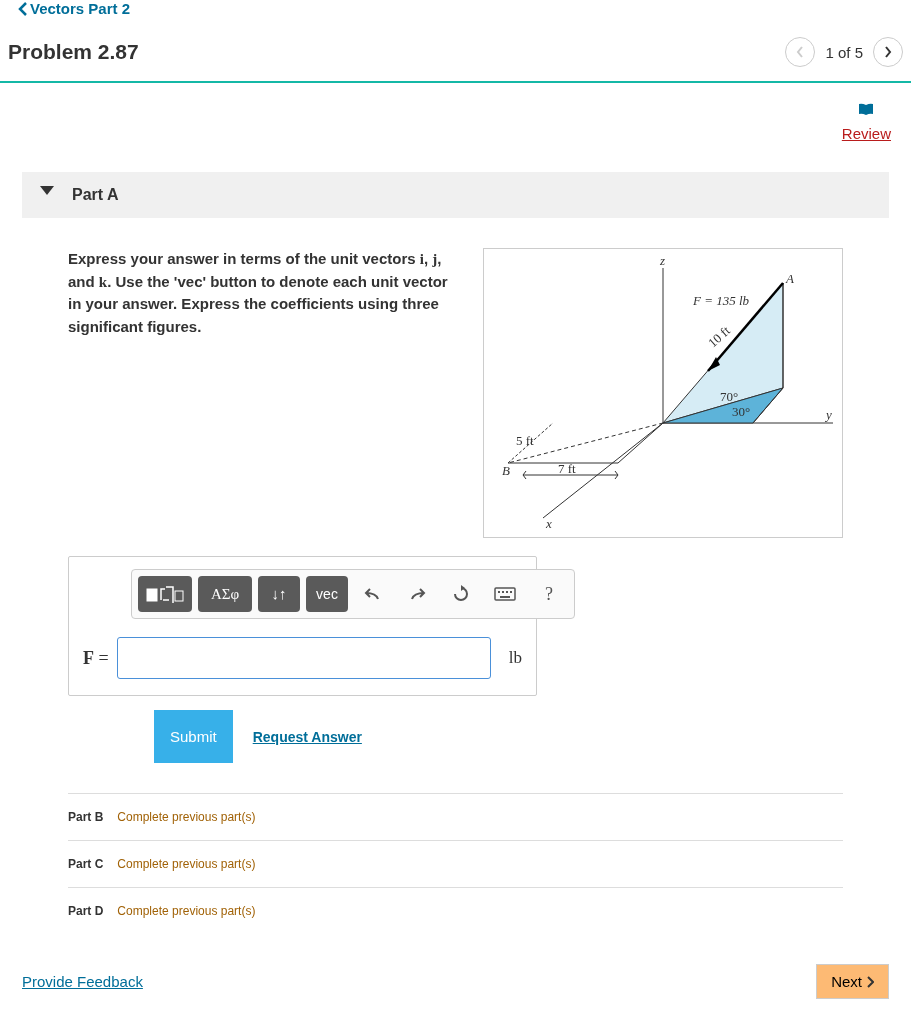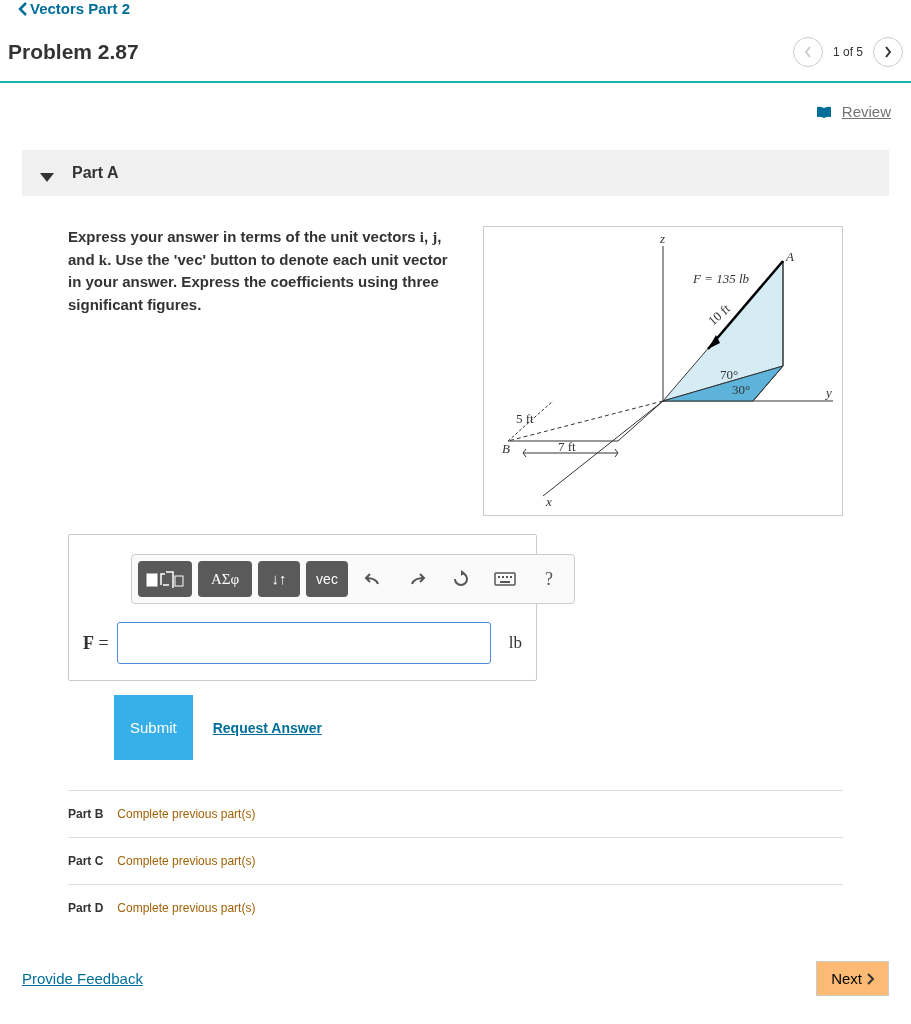--- a/index.html
+++ b/index.html
@@ -23,43 +23,44 @@
   .breadcrumb svg { margin-right: 2px; }
   .title-row {
     display: flex;
     justify-content: space-between;
     align-items: center;
     padding: 12px 8px 14px 8px;
     border-bottom: 2px solid #14b8a6;
   }
   .problem-title { font-size: 21px; font-weight: 700; color: #333; }
   .nav-right { display: flex; align-items: center; gap: 10px; }
-  .page-count { font-size: 12px; color: #333; }
+  .page-count { font-size: 15px; color: #333; }
   .circle-btn {
     width: 30px; height: 30px; border-radius: 50%;
     border: 1px solid #ccc; background: #fff;
     display: flex; align-items: center; justify-content: center;
     cursor: pointer;
   }
   .circle-btn.disabled { color: #ccc; cursor: default; }
   .circle-btn.enabled { color: #333; }
   .review-row {
     display: flex; justify-content: flex-end;
     padding: 20px 20px 30px 20px;
   }
   .review-link {
-    color: #737373; text-decoration: underline;
+    color: #b91c1c; text-decoration: underline;
     display: flex; align-items: center; gap: 10px; cursor: pointer;
     font-size: 15px;
+    flex-direction: column;
   }
   .content { padding: 0 22px; }
   .part-header {
     background: #f0f0f0;
     padding: 14px 18px;
-    display: flex; align-items: flex-end; gap: 18px;
+    display: flex; align-items: flex-start; gap: 18px;
     margin-bottom: 30px; cursor: pointer;
   }
   .tri-down {
     width: 0; height: 0;
     border-left: 7px solid transparent;
     border-right: 7px solid transparent;
     border-top: 9px solid #333;
   }
   .part-label { font-weight: 700; font-size: 16px; }
   .part-body { padding: 0 46px; }
@@ -69,21 +70,21 @@
   .bold { font-weight: 700; }
   .serif-b { font-family: "Times New Roman", serif; font-weight: 700; }
   .figure {
     width: 360px; height: 290px;
     border: 1px solid #ccc;
     display: flex; align-items: center; justify-content: center;
     background: #fff;
   }
   .answer-box {
     border: 1px solid #ccc; border-radius: 2px;
-    margin-top: 18px; padding: 19px 14px 16px 14px;
+    margin-top: 18px; padding: 12px 14px 16px 14px;
     width: 469px;
   }
   .toolbar {
     border: 1px solid #ccc; border-radius: 4px;
     background: #fafafa;
     padding: 6px; display: flex; gap: 6px; align-items: center;
     margin-left: 48px; width: fit-content;
   }
   .tb-btn {
     width: 54px; height: 36px; border-radius: 4px;
@@ -106,21 +107,21 @@
   .eq-label .F { font-weight: 700; }
   .answer-input {
     flex: 1; height: 42px; border: 1px solid #4a90d9;
     border-radius: 3px; padding: 0 8px; font-size: 15px;
     outline: none;
   }
   .unit { font-family: "Times New Roman", serif; font-size: 17px; margin-left: 10px; }
   .submit-row { display: flex; align-items: center; gap: 20px; margin-top: 14px; padding-left: 46px;}
   .submit-btn {
     background: #37b0e9; color: #fff; border: none;
-    padding: 24px 16px; font-size: 15px; cursor: pointer;
+    padding: 18px 16px; font-size: 15px; cursor: pointer; margin-left: 40px;
   }
   .request-link {
     color: #006e99; text-decoration: underline; font-weight: 700;
     font-size: 14px; cursor: pointer;
   }
   .divider { border-top: 1px solid #ddd; margin: 30px 0 0 0; }
   .locked-row {
     display: flex; align-items: center; gap: 14px;
     padding: 16px 0; border-bottom: 1px solid #ddd;
     font-size: 12px;

